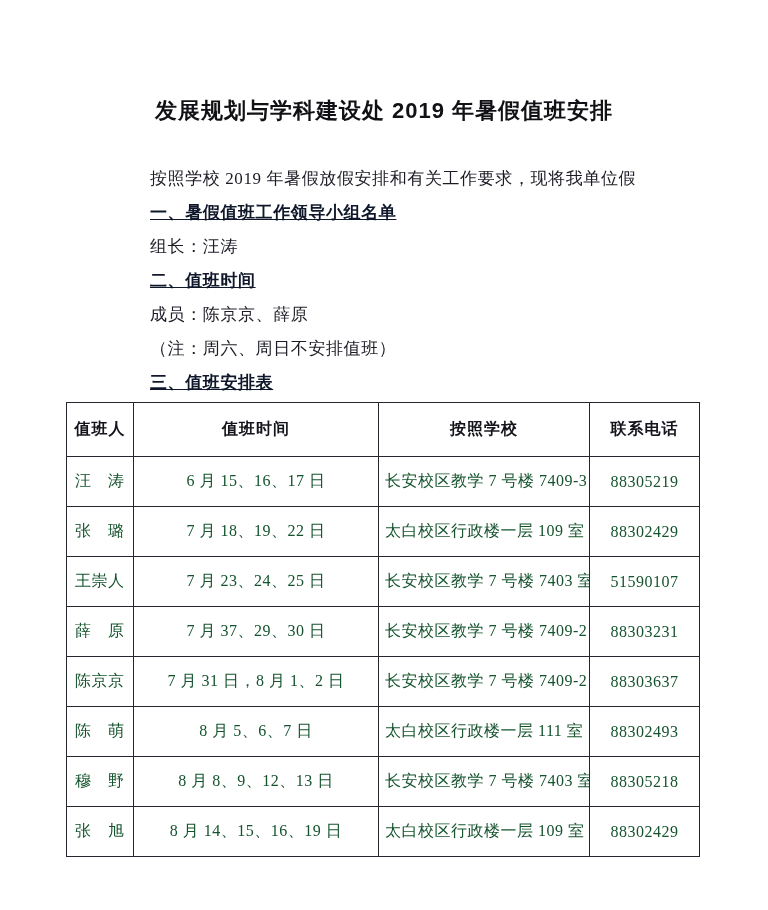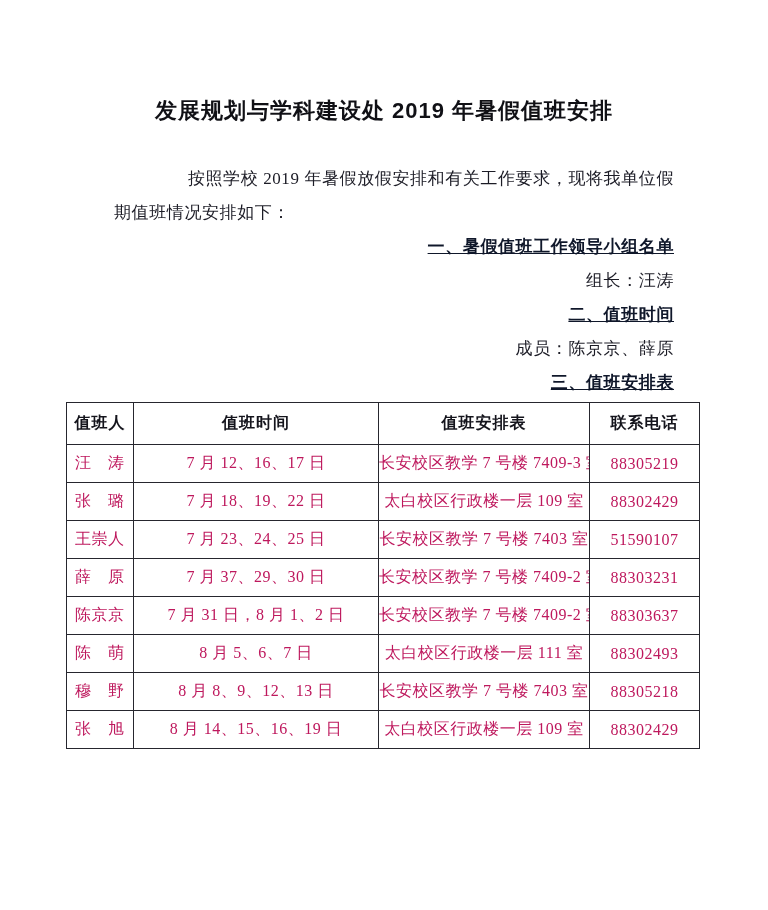--- a/index.html
+++ b/index.html
@@ -33,105 +33,104 @@
     font-size: 17px;
     letter-spacing: 0.6px;
   }
   .line {
     line-height: 34px;
     height: 34px;
     white-space: nowrap;
   }
   .indent {
     padding-left: 36px;
-    text-align: right;
   }
   .heading {
     font-family: "Liberation Sans", "DejaVu Sans", sans-serif;
     font-weight: bold;
     color: #0f172a;
     text-decoration: underline;
   }
   table.duty {
     border-collapse: collapse;
     table-layout: fixed;
     margin: 2px 0 0 66px;
     width: 633px;
   }
   table.duty th,
   table.duty td {
     border: 1px solid #26262e;
-    padding: 0;
+    padding: 6px;
     overflow: hidden;
     white-space: nowrap;
   }
   table.duty th {
     height: 41px;
     font-family: "Liberation Sans", "DejaVu Sans", sans-serif;
     font-weight: bold;
     font-size: 16px;
     text-align: center;
     letter-spacing: 1px;
     color: #14141c;
   }
   table.duty td {
     height: 37px;
     font-size: 16px;
     text-align: center;
     letter-spacing: 0.5px;
-    color: #be185d;
+    color: #14532d;
   }
   table.duty td.name {
     text-align: left;
     padding-left: 8px;
   }
   .col-person   { width: 67px; }
   .col-dates    { width: 245px; }
   .col-location { width: 211px; }
   .col-phone    { width: 110px; }
 </style>
 </head>
 <body>
 
 <div class="page">
 
   <div class="doc-title">发展规划与学科建设处 2019 年暑假值班安排</div>
 
   <div class="textblock">
     <div class="line indent">按照学校 2019 年暑假放假安排和有关工作要求，现将我单位假</div>
-    <div class="line">期值班情况安排如下：</div>
 
     <div class="line indent heading">一、暑假值班工作领导小组名单</div>
     <div class="line indent">组长：汪涛</div>
     <div class="line indent heading">二、值班时间</div>
 
     <div class="line indent">成员：陈京京、薛原</div>
+    <div class="line indent">（注：周六、周日不安排值班）</div>
 
     <div class="line indent heading">三、值班安排表</div>
   </div>
 
   <table class="duty">
     <colgroup>
       <col class="col-person">
       <col class="col-dates">
       <col class="col-location">
       <col class="col-phone">
     </colgroup>
     <thead>
       <tr>
         <th>值班人</th>
         <th>值班时间</th>
-        <th>值班安排表</th>
+        <th>按照学校</th>
         <th>联系电话</th>
       </tr>
     </thead>
     <tbody>
         <tr>
           <td class="name">汪　涛</td>
-          <td>7 月 12、16、17 日</td>
+          <td>6 月 15、16、17 日</td>
           <td>长安校区教学 7 号楼 7409-3 室</td>
           <td>88305219</td>
         </tr>
         <tr>
           <td class="name">张　璐</td>
           <td>7 月 18、19、22 日</td>
           <td>太白校区行政楼一层 109 室</td>
           <td>88302429</td>
         </tr>
         <tr>

